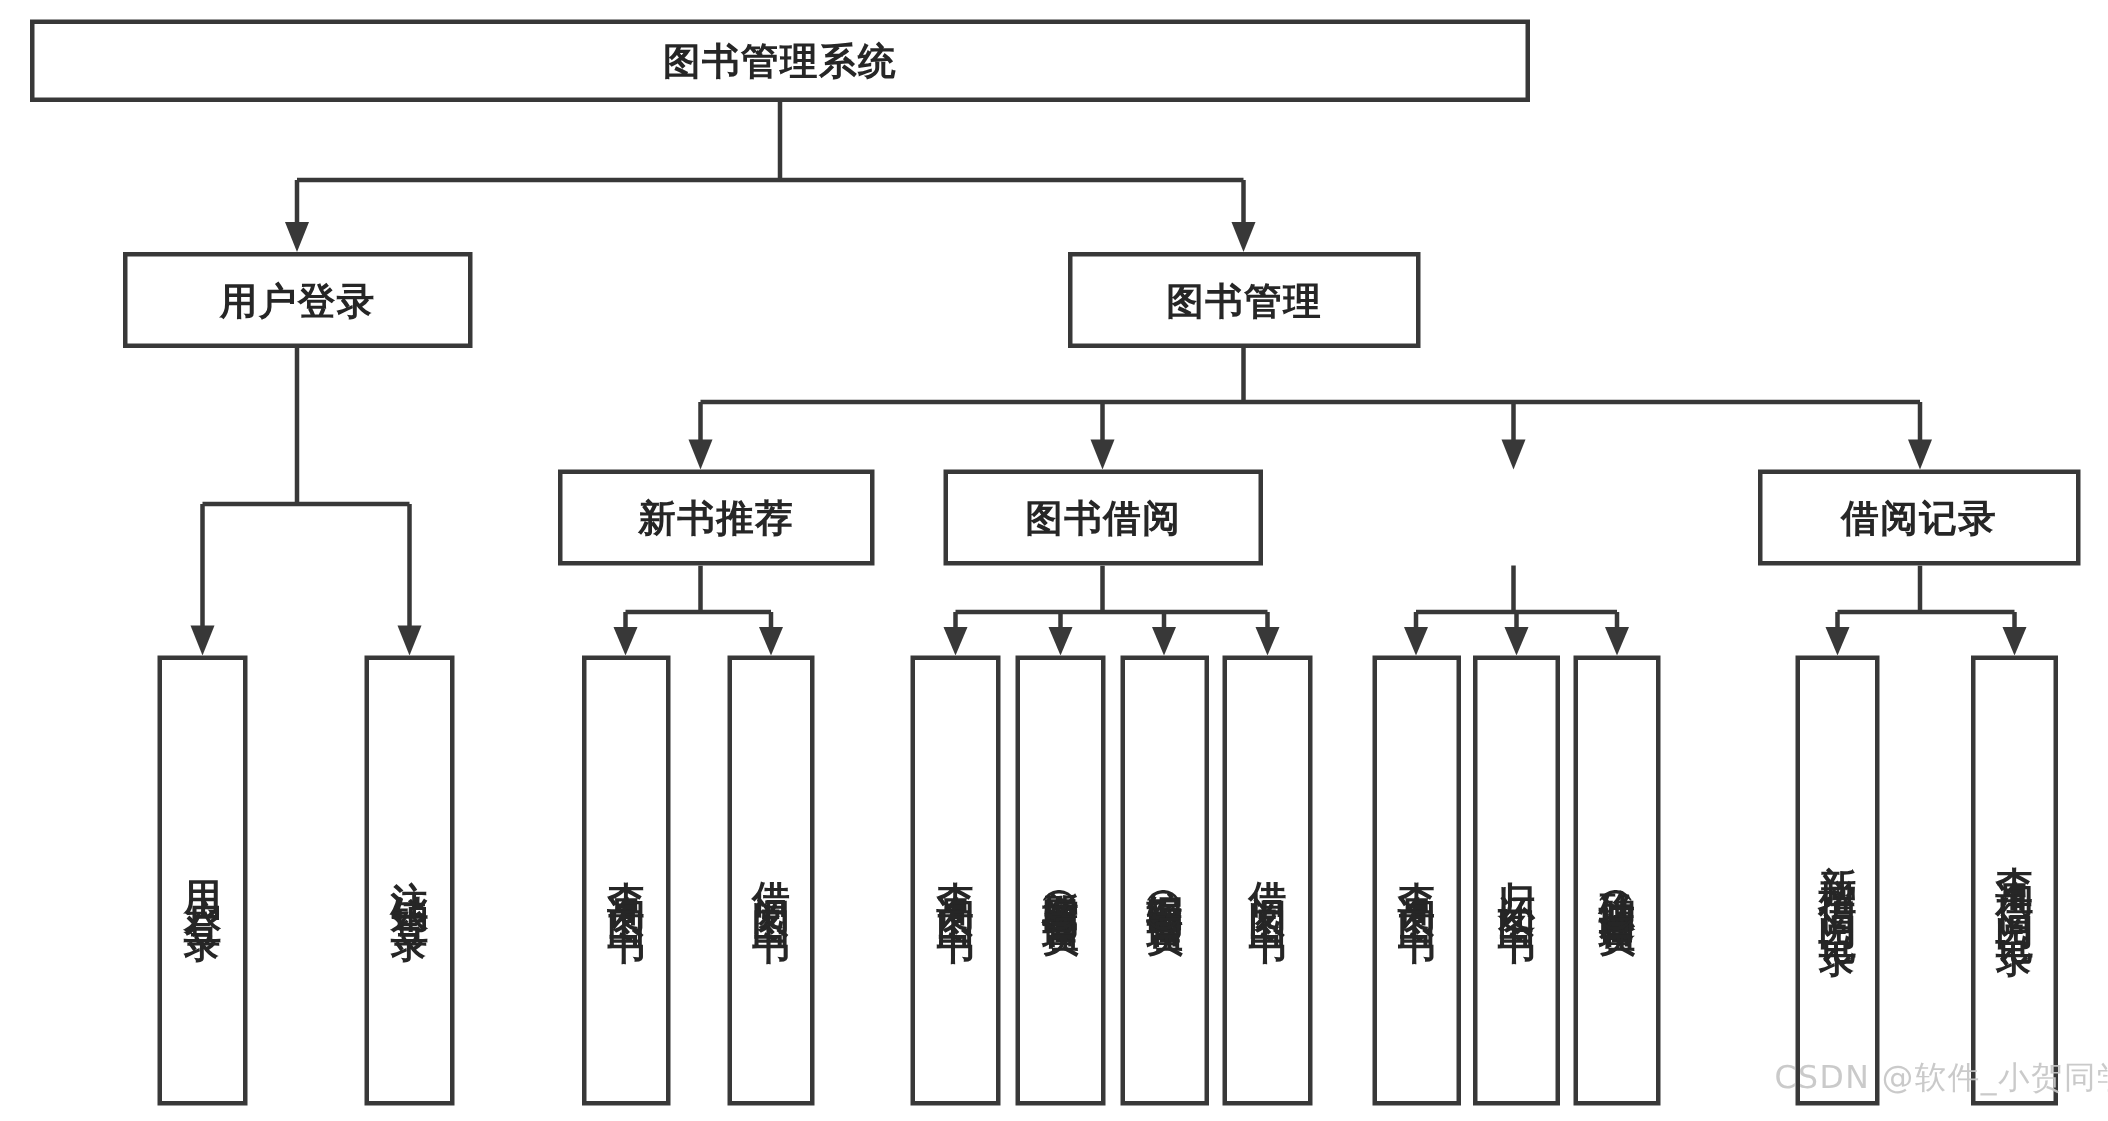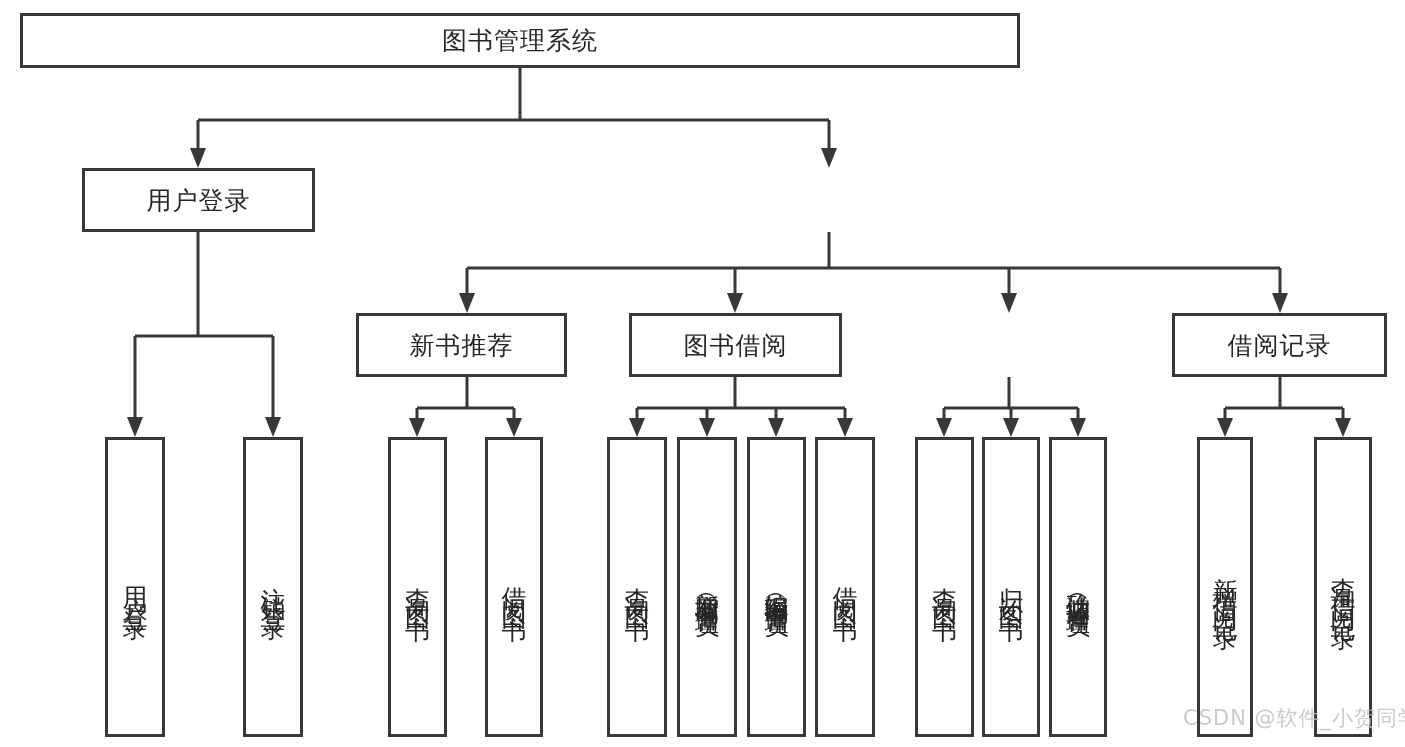--- a/index.html
+++ b/index.html
@@ -26,20 +26,21 @@
   }
   .node {
     position: absolute;
     box-sizing: border-box;
     background: #ffffff;
     border: 3px solid #383838;
     display: flex;
     align-items: center;
     justify-content: center;
     z-index: 2;
+    font-weight: bold;
   }
   .node .lbl {
     color: #262626;
     font-size: 25px;
     letter-spacing: 1px;
     white-space: nowrap;
   }
   .node.v .lbl {
     writing-mode: vertical-rl;
     text-orientation: mixed;
@@ -102,22 +103,25 @@
     <polygon class="arrow-fill" points="1335,418 1351,418 1343,437"></polygon>
   </svg>
 
   <div class="node h" style="left:20px;top:13px;width:1000px;height:55px">
     <span class="lbl">图书管理系统</span>
   </div>
 
   <div class="node h" style="left:82px;top:168px;width:233px;height:64px">
     <span class="lbl">用户登录</span>
   </div>
+  <div class="node h" style="left:712px;top:168px;width:235px;height:64px">
+    <span class="lbl">图书管理</span>
+  </div>
 
-  <div class="node h" style="left:356px;top:313px;width:211px;height:64px">
+  <div class="node h" style="left:372px;top:313px;width:211px;height:64px">
     <span class="lbl">新书推荐</span>
   </div>
   <div class="node h" style="left:629px;top:313px;width:213px;height:64px">
     <span class="lbl">图书借阅</span>
   </div>
   <div class="node h" style="left:1172px;top:313px;width:215px;height:64px">
     <span class="lbl">借阅记录</span>
   </div>
 
   <div class="node v" style="left:105px;top:437px;width:60px;height:300px">

